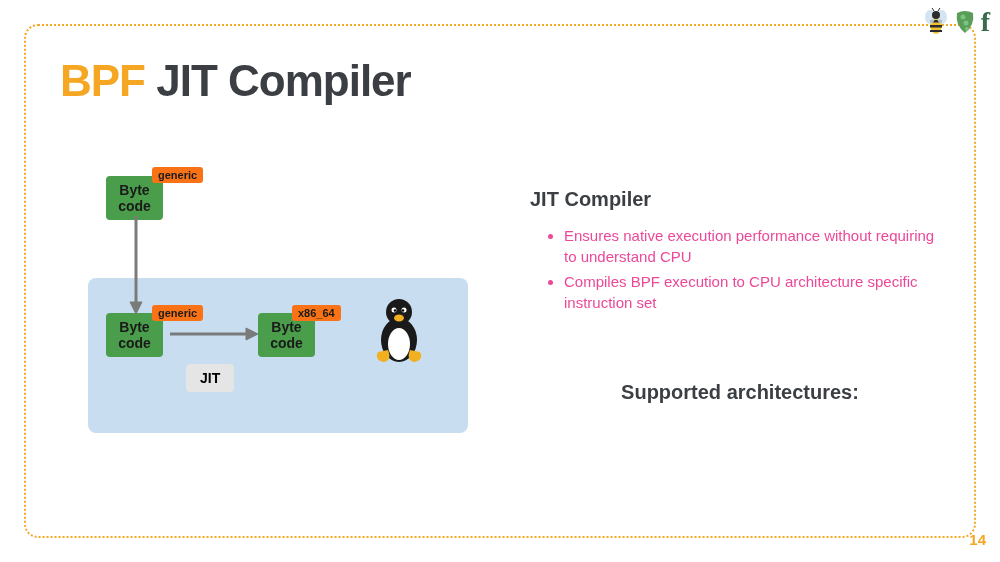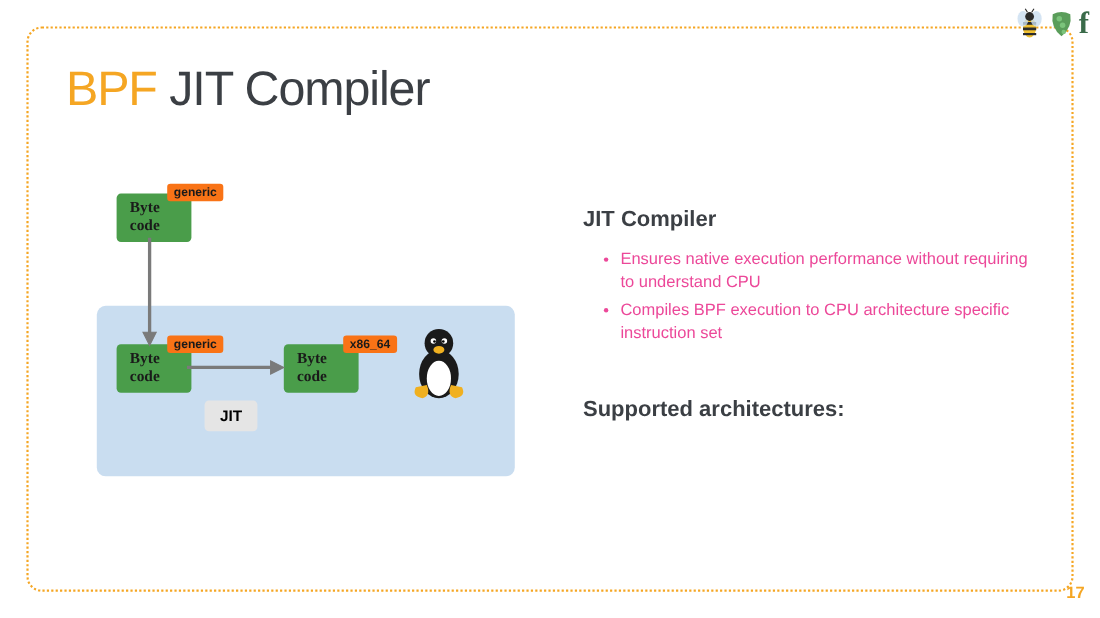--- a/index.html
+++ b/index.html
@@ -40,21 +40,21 @@
   font-family: Georgia, serif;
   font-size: 28px;
   font-weight: bold;
   color: #3a6b4a;
 }
 .title {
   position: absolute;
   top: 56px;
   left: 60px;
   font-size: 44px;
-  font-weight: 400;
+  font-weight: 700;
   letter-spacing: -1px;
 }
 .title-bpf { color: #f5a623; }
 .title-rest { color: #3b3f44; }
 .diagram-area {
   position: absolute;
   top: 168px;
   left: 88px;
   width: 380px;
   height: 275px;
@@ -70,39 +70,38 @@
 }
 .byte-box {
   position: absolute;
   background: #4a9d4a;
   border-radius: 4px;
   padding: 6px 12px;
   font-size: 14px;
   font-weight: 700;
   color: #1a1a1a;
   line-height: 1.15;
-  width: 68px;
-  text-align: left;
-  font-family: Liberation Serif, serif;
+  width: 57px;
+  text-align: center;
 }
 .box1 { top: 8px; left: 18px; }
 .box2 { top: 145px; left: 18px; }
 .box3 { top: 145px; left: 170px; }
 .tag {
   position: absolute;
   background: #f97316;
   border-radius: 3px;
   padding: 2px 6px;
   font-size: 11px;
   font-weight: 700;
   color: #1a1a1a;
 }
 .tag1 { top: -1px; left: 64px; }
 .tag2 { top: 137px; left: 64px; }
-.tag3 { top: 137px; left: 224px; }
+.tag3 { top: 137px; left: 204px; }
 .jit-box {
   position: absolute;
   background: #e5e5e5;
   border-radius: 4px;
   padding: 6px 14px;
   font-size: 14px;
   font-weight: 700;
   top: 196px;
   left: 98px;
 }
@@ -134,21 +133,21 @@
 .right-col ul {
   list-style: disc;
   padding-left: 34px;
   font-size: 15px;
   line-height: 1.4;
   color: #ec4899;
 }
 .right-col li {
   margin-bottom: 4px;
 }
-.section2 { margin-top: 48px; }
+.section2 { margin-top: 68px; text-align: center; }
 .page-num {
   position: absolute;
   bottom: 14px;
   right: 14px;
   font-size: 15px;
   font-weight: 700;
   color: #f5a623;
 }
 </style>
 </head>
@@ -224,13 +223,13 @@
     <ul>
       <li>Ensures native execution performance without requiring to understand CPU</li>
       <li>Compiles BPF execution to CPU architecture specific instruction set</li>
     </ul>
   </div>
   <div class="section2">
     <div class="section-title">Supported architectures:</div>
   </div>
 </div>
 
-<div class="page-num">17</div>
+<div class="page-num">14</div>
 
 </body></html>

